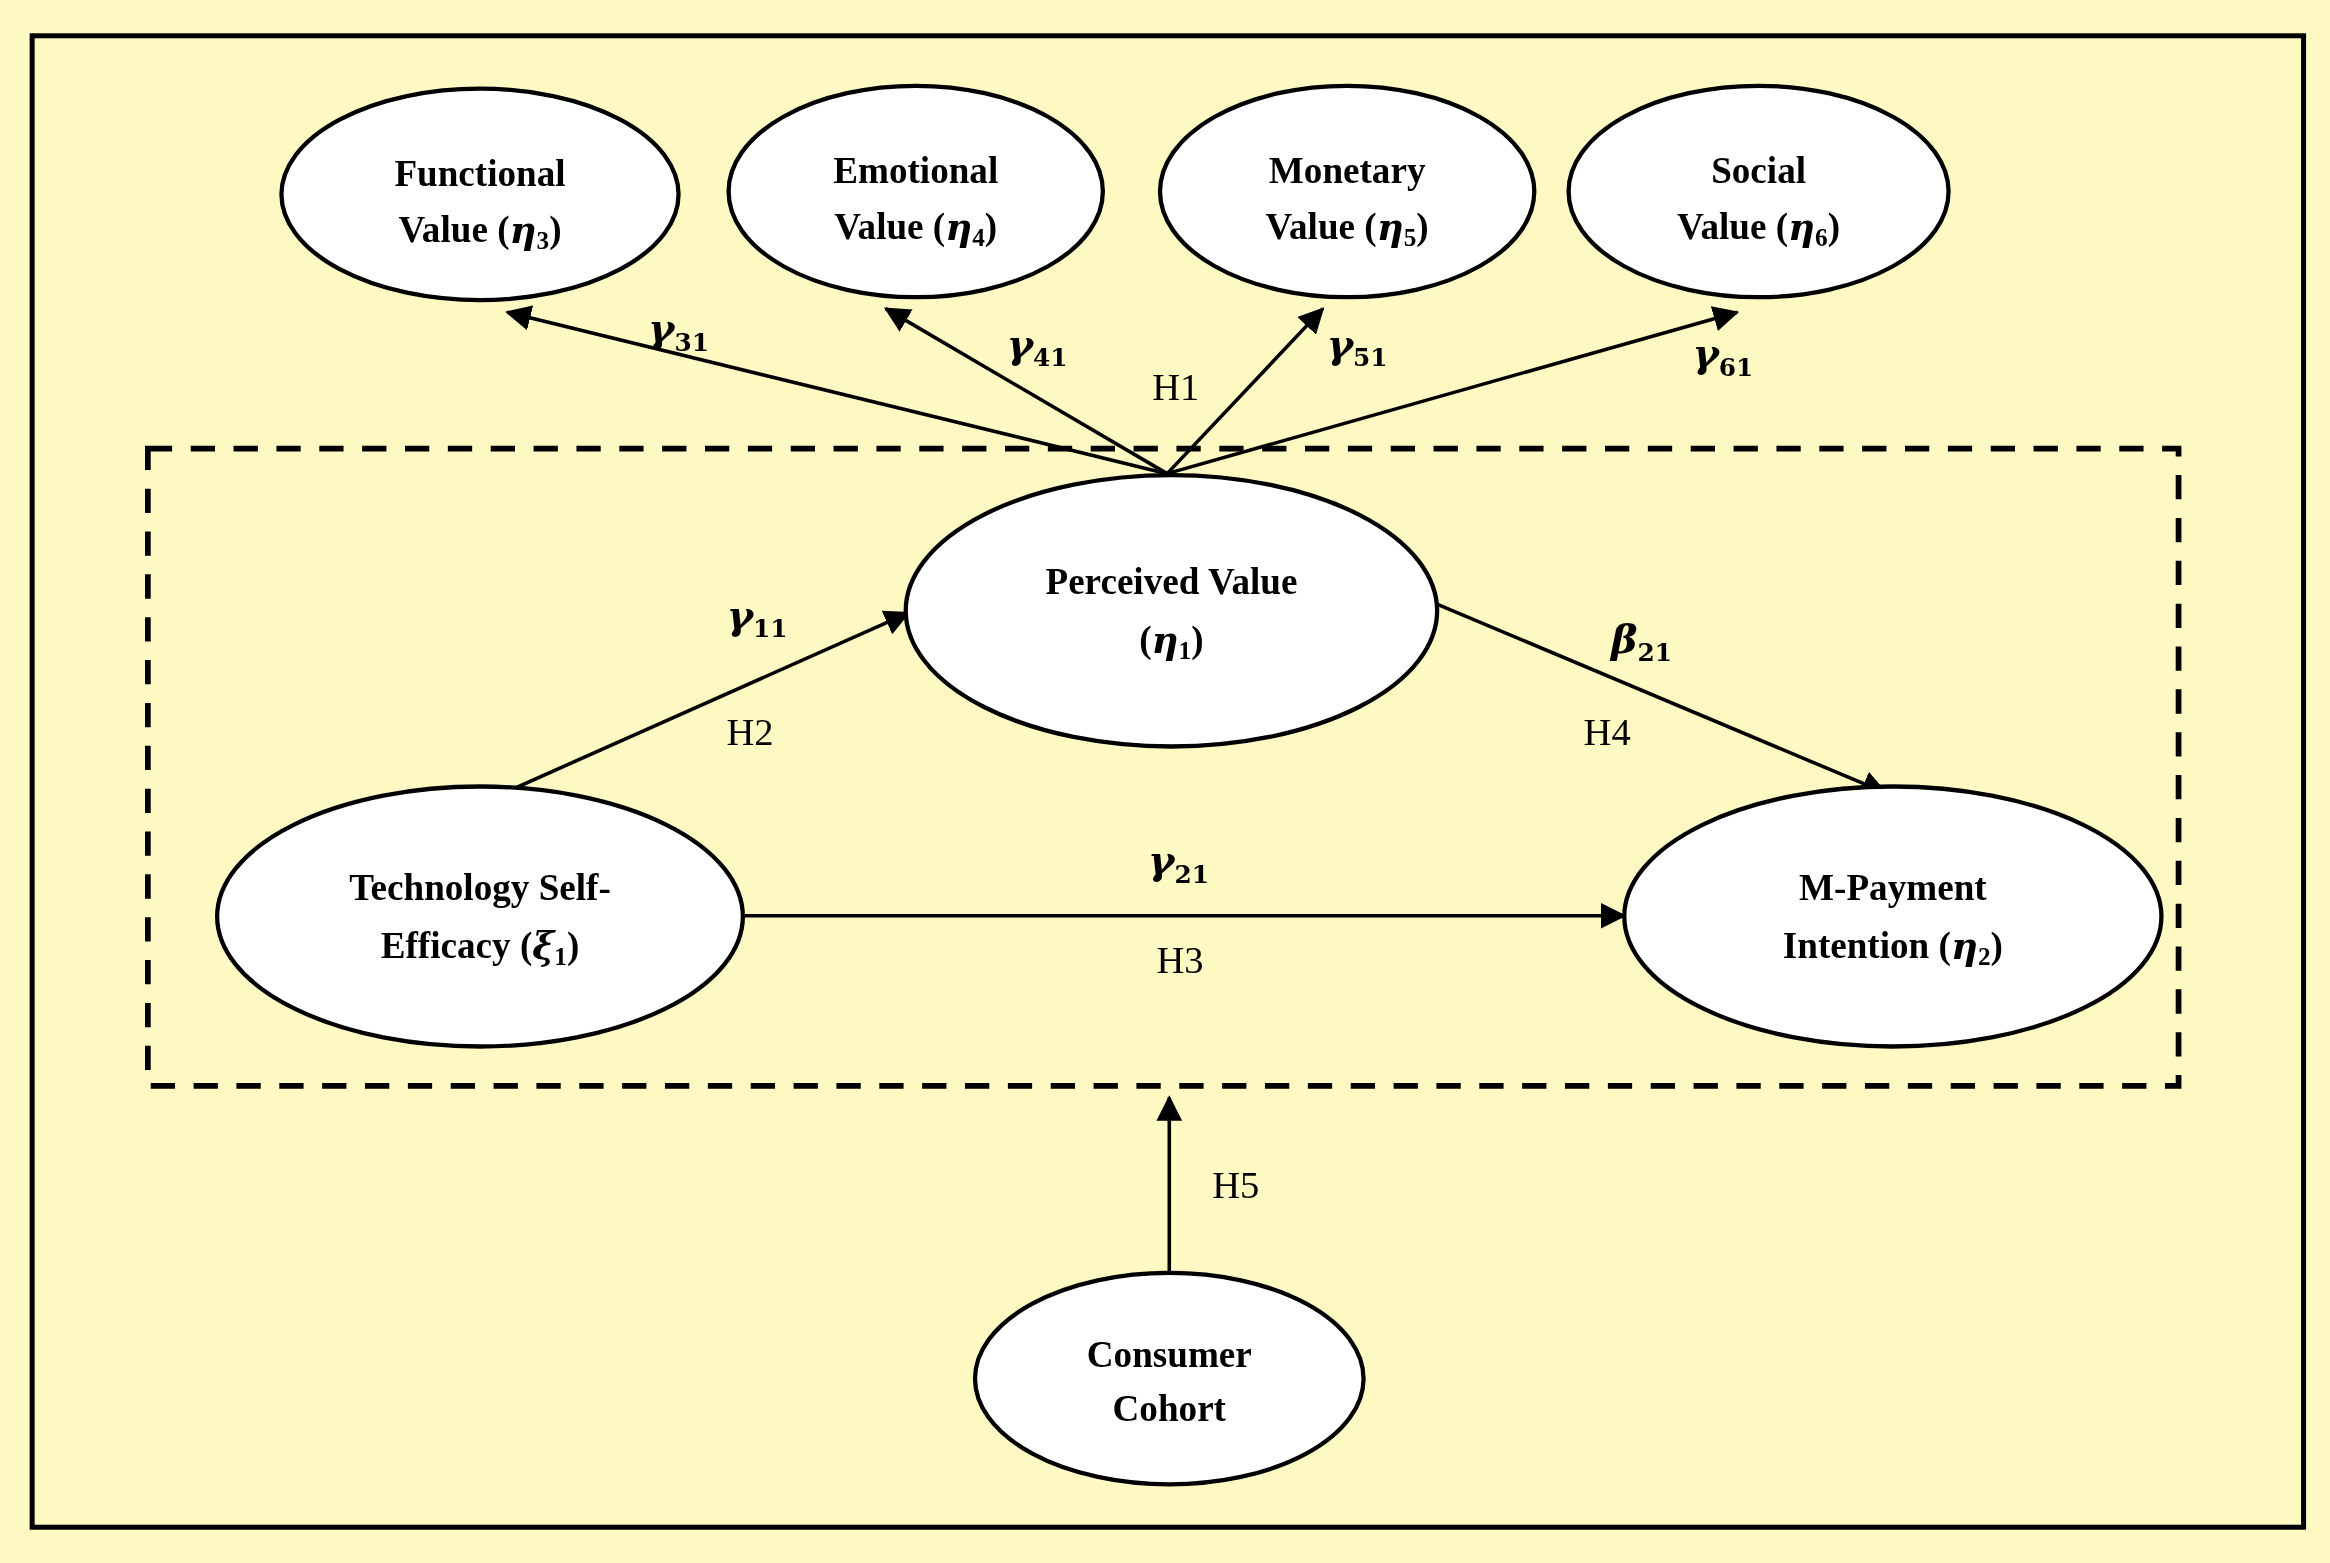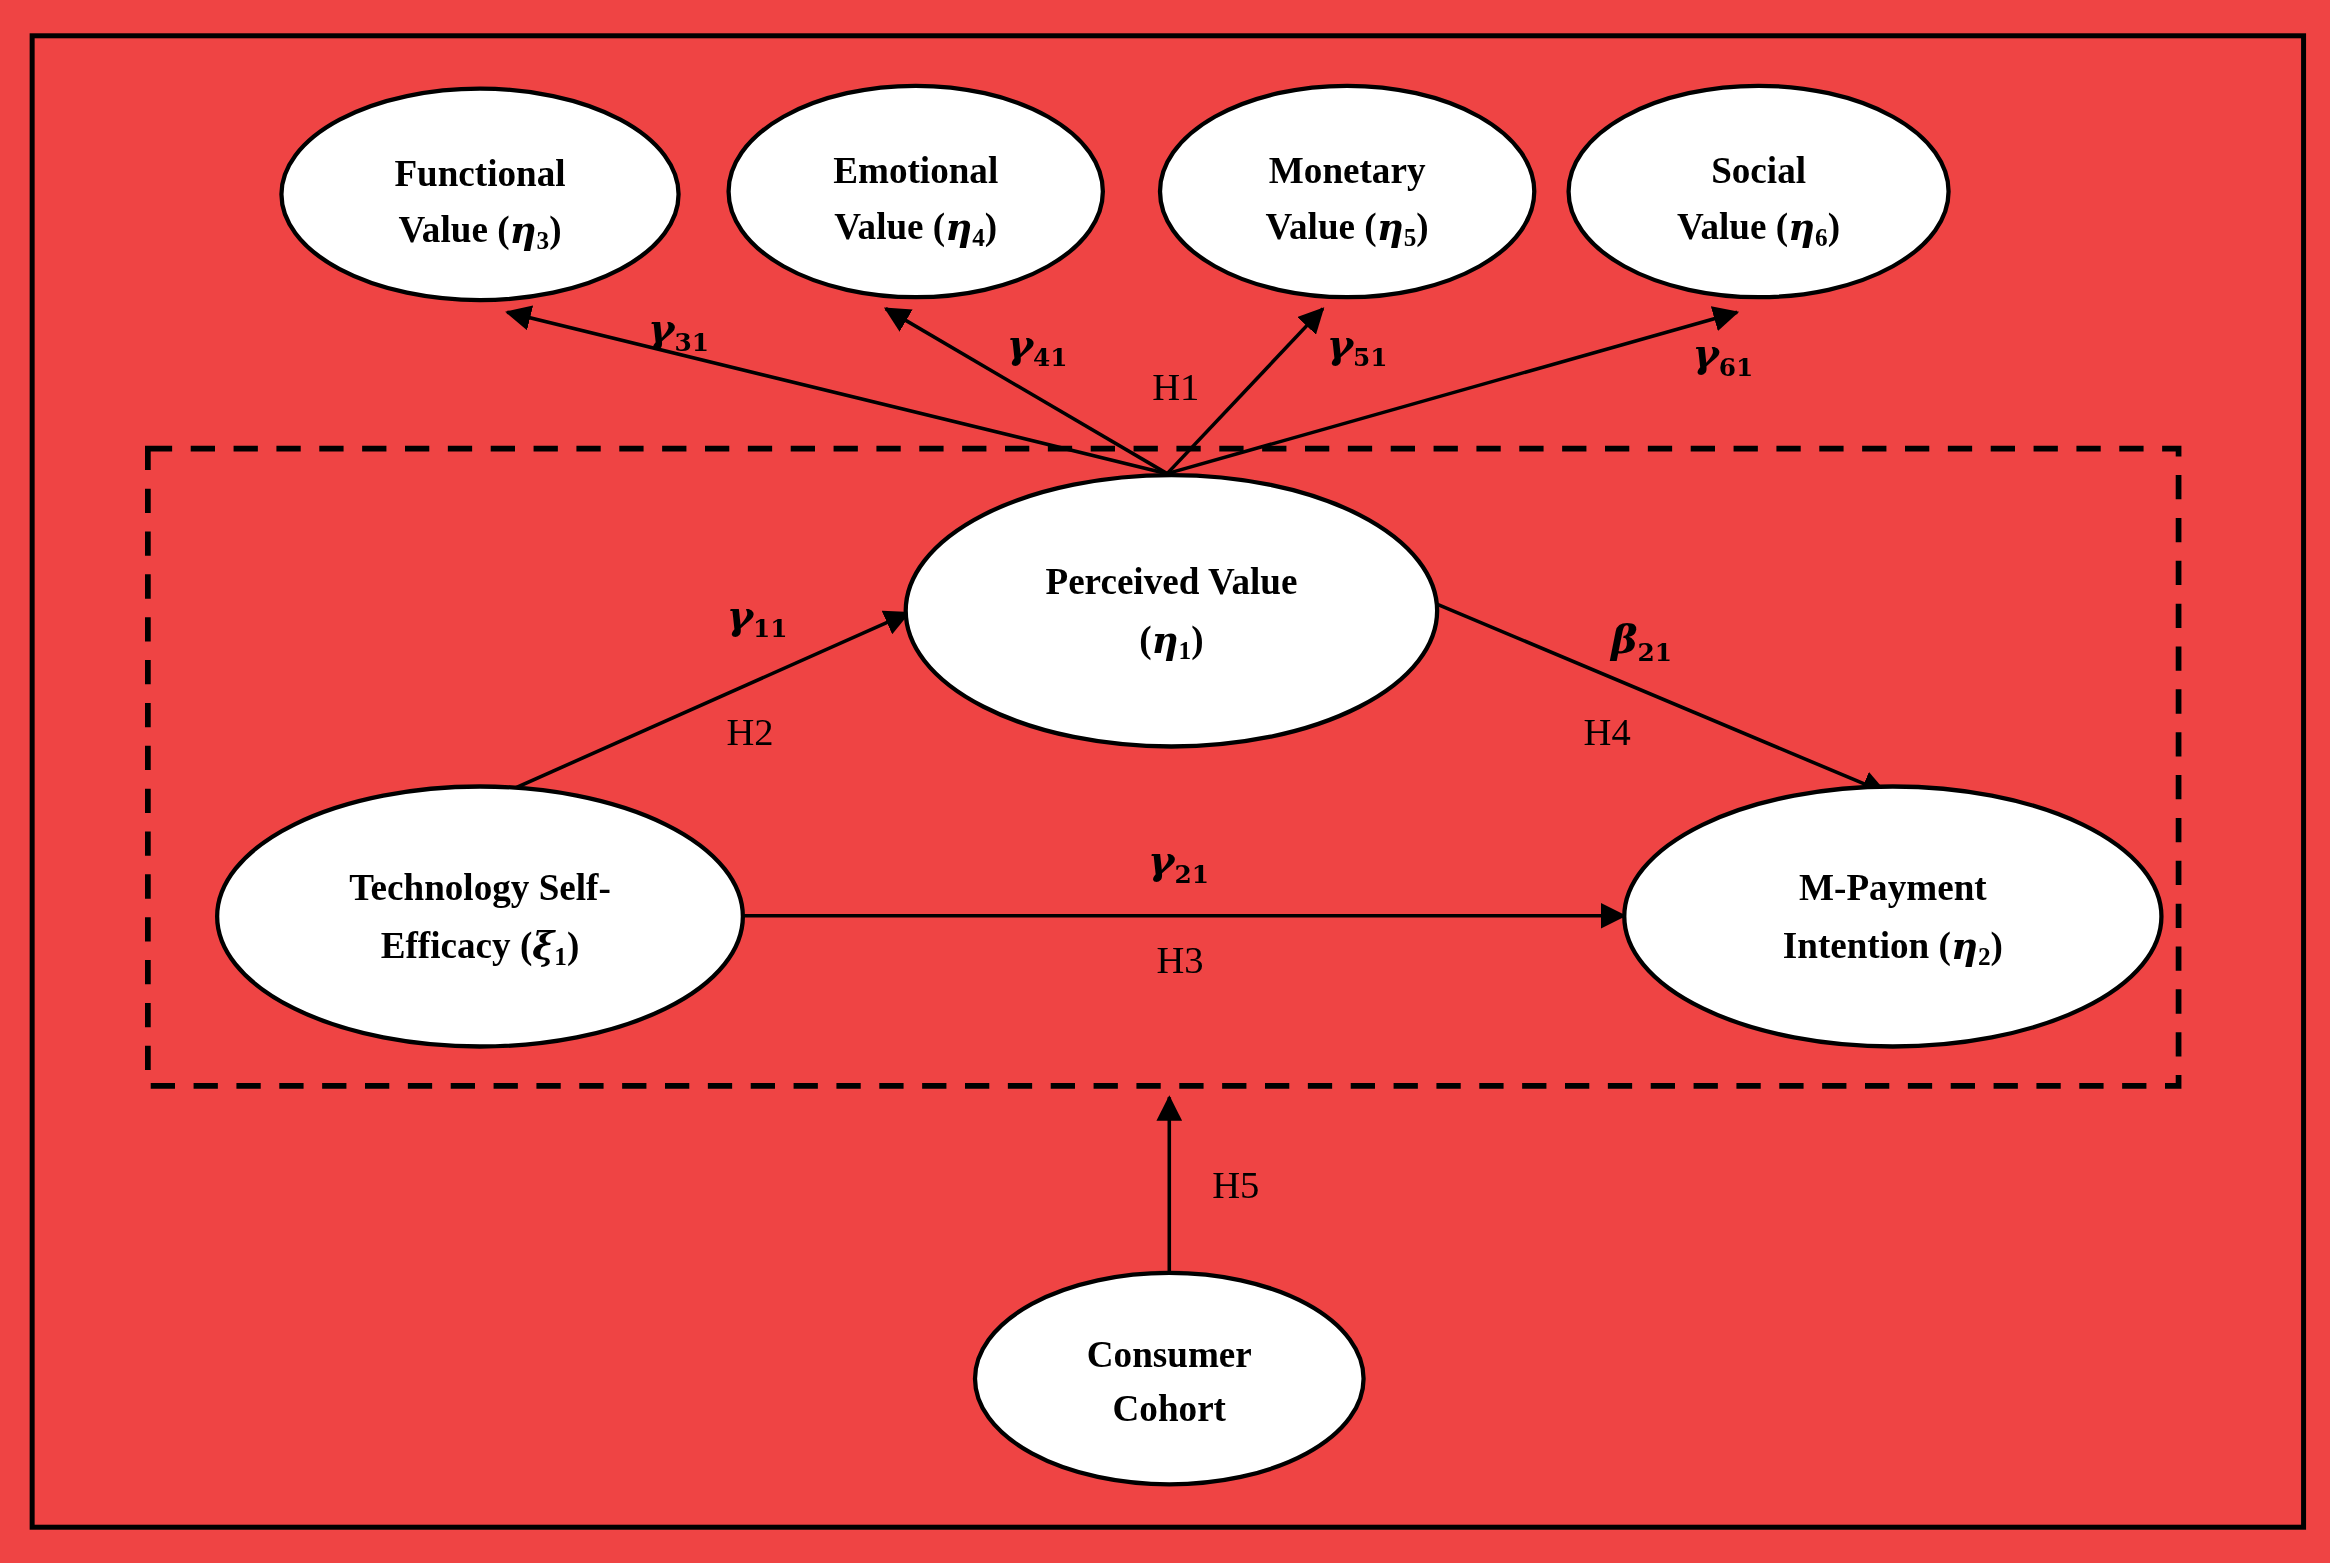--- a/index.html
+++ b/index.html
@@ -11,21 +11,21 @@
   body {
     width: 2330px;
     height: 1563px;
     font-family: "Liberation Serif", "DejaVu Serif", serif;
     overflow: hidden;
   }
   #diagram-root {
     position: relative;
     width: 2330px;
     height: 1563px;
-    background: #ef4444;
+    background: #fef9c3;
   }
   svg#model-svg {
     position: absolute;
     top: 0;
     left: 0;
     width: 2330px;
     height: 1563px;
     display: block;
   }
   .node-ellipse {

